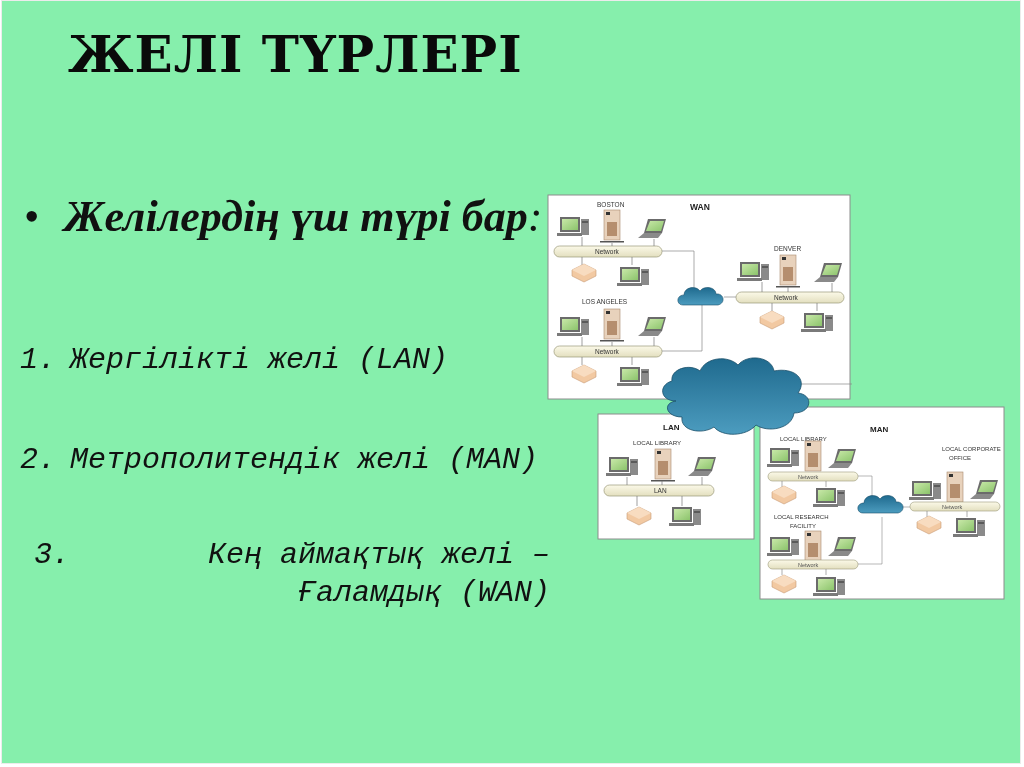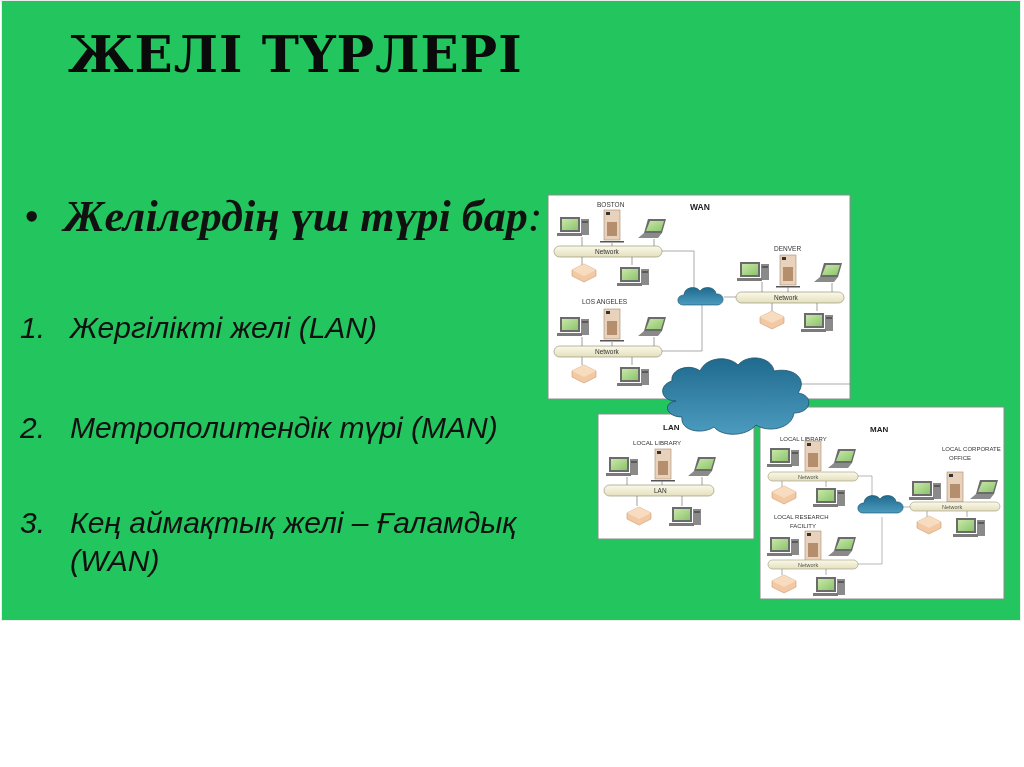--- a/index.html
+++ b/index.html
@@ -1,60 +1,60 @@
 <!DOCTYPE html>
 <html><head>
   <meta charset="utf-8">
   <style>
     html, body { margin: 0; padding: 0; background: #ffffff; }
     body { width: 1024px; height: 767px; position: relative; overflow: hidden; }
     .slide {
-      position: absolute; left: 1px; top: 0; width: 1020px; height: 621px;
-      background: #22c55e; border: 1px solid #ececec; box-sizing: border-box;
+      position: absolute; left: 1px; top: 0; width: 1020px; height: 764px;
+      background: #86efac; border: 1px solid #ececec; box-sizing: border-box;
     }
     .title {
       position: absolute; left: 66px; top: 24px;
       font-family: "DejaVu Serif", "Liberation Serif", serif;
       font-weight: bold; font-size: 50px; letter-spacing: 1px; color: #0a0a0a;
       white-space: nowrap;
     }
     .bullet {
       position: absolute; left: 22px; top: 190px;
       font-family: "Liberation Serif", serif; font-style: italic; font-weight: bold;
       font-size: 44px; color: #111; white-space: nowrap;
     }
     .bullet .dot { font-style: normal; font-weight: normal; display: inline-block; width: 40px; }
     .bullet .colon { font-weight: normal; }
     .item {
       position: absolute; left: 18px;
-      font-family: Liberation Sans, sans-serif; font-style: italic;
-      font-size: 30px; color: #111; line-height: 38px;
+      font-family: Liberation Mono, monospace; font-style: italic;
+      font-size: 30px; color: #111; line-height: 38px; margin-top: 32px;
     }
     .item .num { display: inline-block; width: 50px; font-style: italic; }
     .item .txt { display: inline-block; vertical-align: top; width: 500px; }
     .item1 { top: 308px; }
     .item2 { top: 408px; }
-    .item3 { top: 503px; }
+    .item3 { top: 503px; text-align: right; }
     .diagram { position: absolute; left: 540px; top: 188px; width: 470px; height: 420px; }
   </style>
 </head>
 <body>
 
 <div class="slide">
   <div class="title">ЖЕЛІ ТҮРЛЕРІ</div>
 
   <div class="bullet">
     <span class="dot">•</span><span>Желілердің үш түрі бар</span><span class="colon">:</span>
   </div>
 
   <div class="item item1">
     <span class="num">1.</span><span class="txt">Жергілікті желі (LAN)</span>
   </div>
   <div class="item item2">
-    <span class="num">2.</span><span class="txt">Метрополитендік түрі (MAN)</span>
+    <span class="num">2.</span><span class="txt">Метрополитендік желі (MAN)</span>
   </div>
   <div class="item item3">
     <span class="num">3.</span><span class="txt" style="width:480px;">Кең аймақтық желі – Ғаламдық (WAN)</span>
   </div>
 
   <svg class="diagram" viewBox="0 0 470 420" xmlns="http://www.w3.org/2000/svg" font-family="Liberation Sans, sans-serif">
     <defs>
       <linearGradient id="cloudGrad" x1="0" y1="0" x2="0" y2="1">
         <stop offset="0" stop-color="#1f6a8e"></stop>
         <stop offset="1" stop-color="#4c9cbf"></stop>

